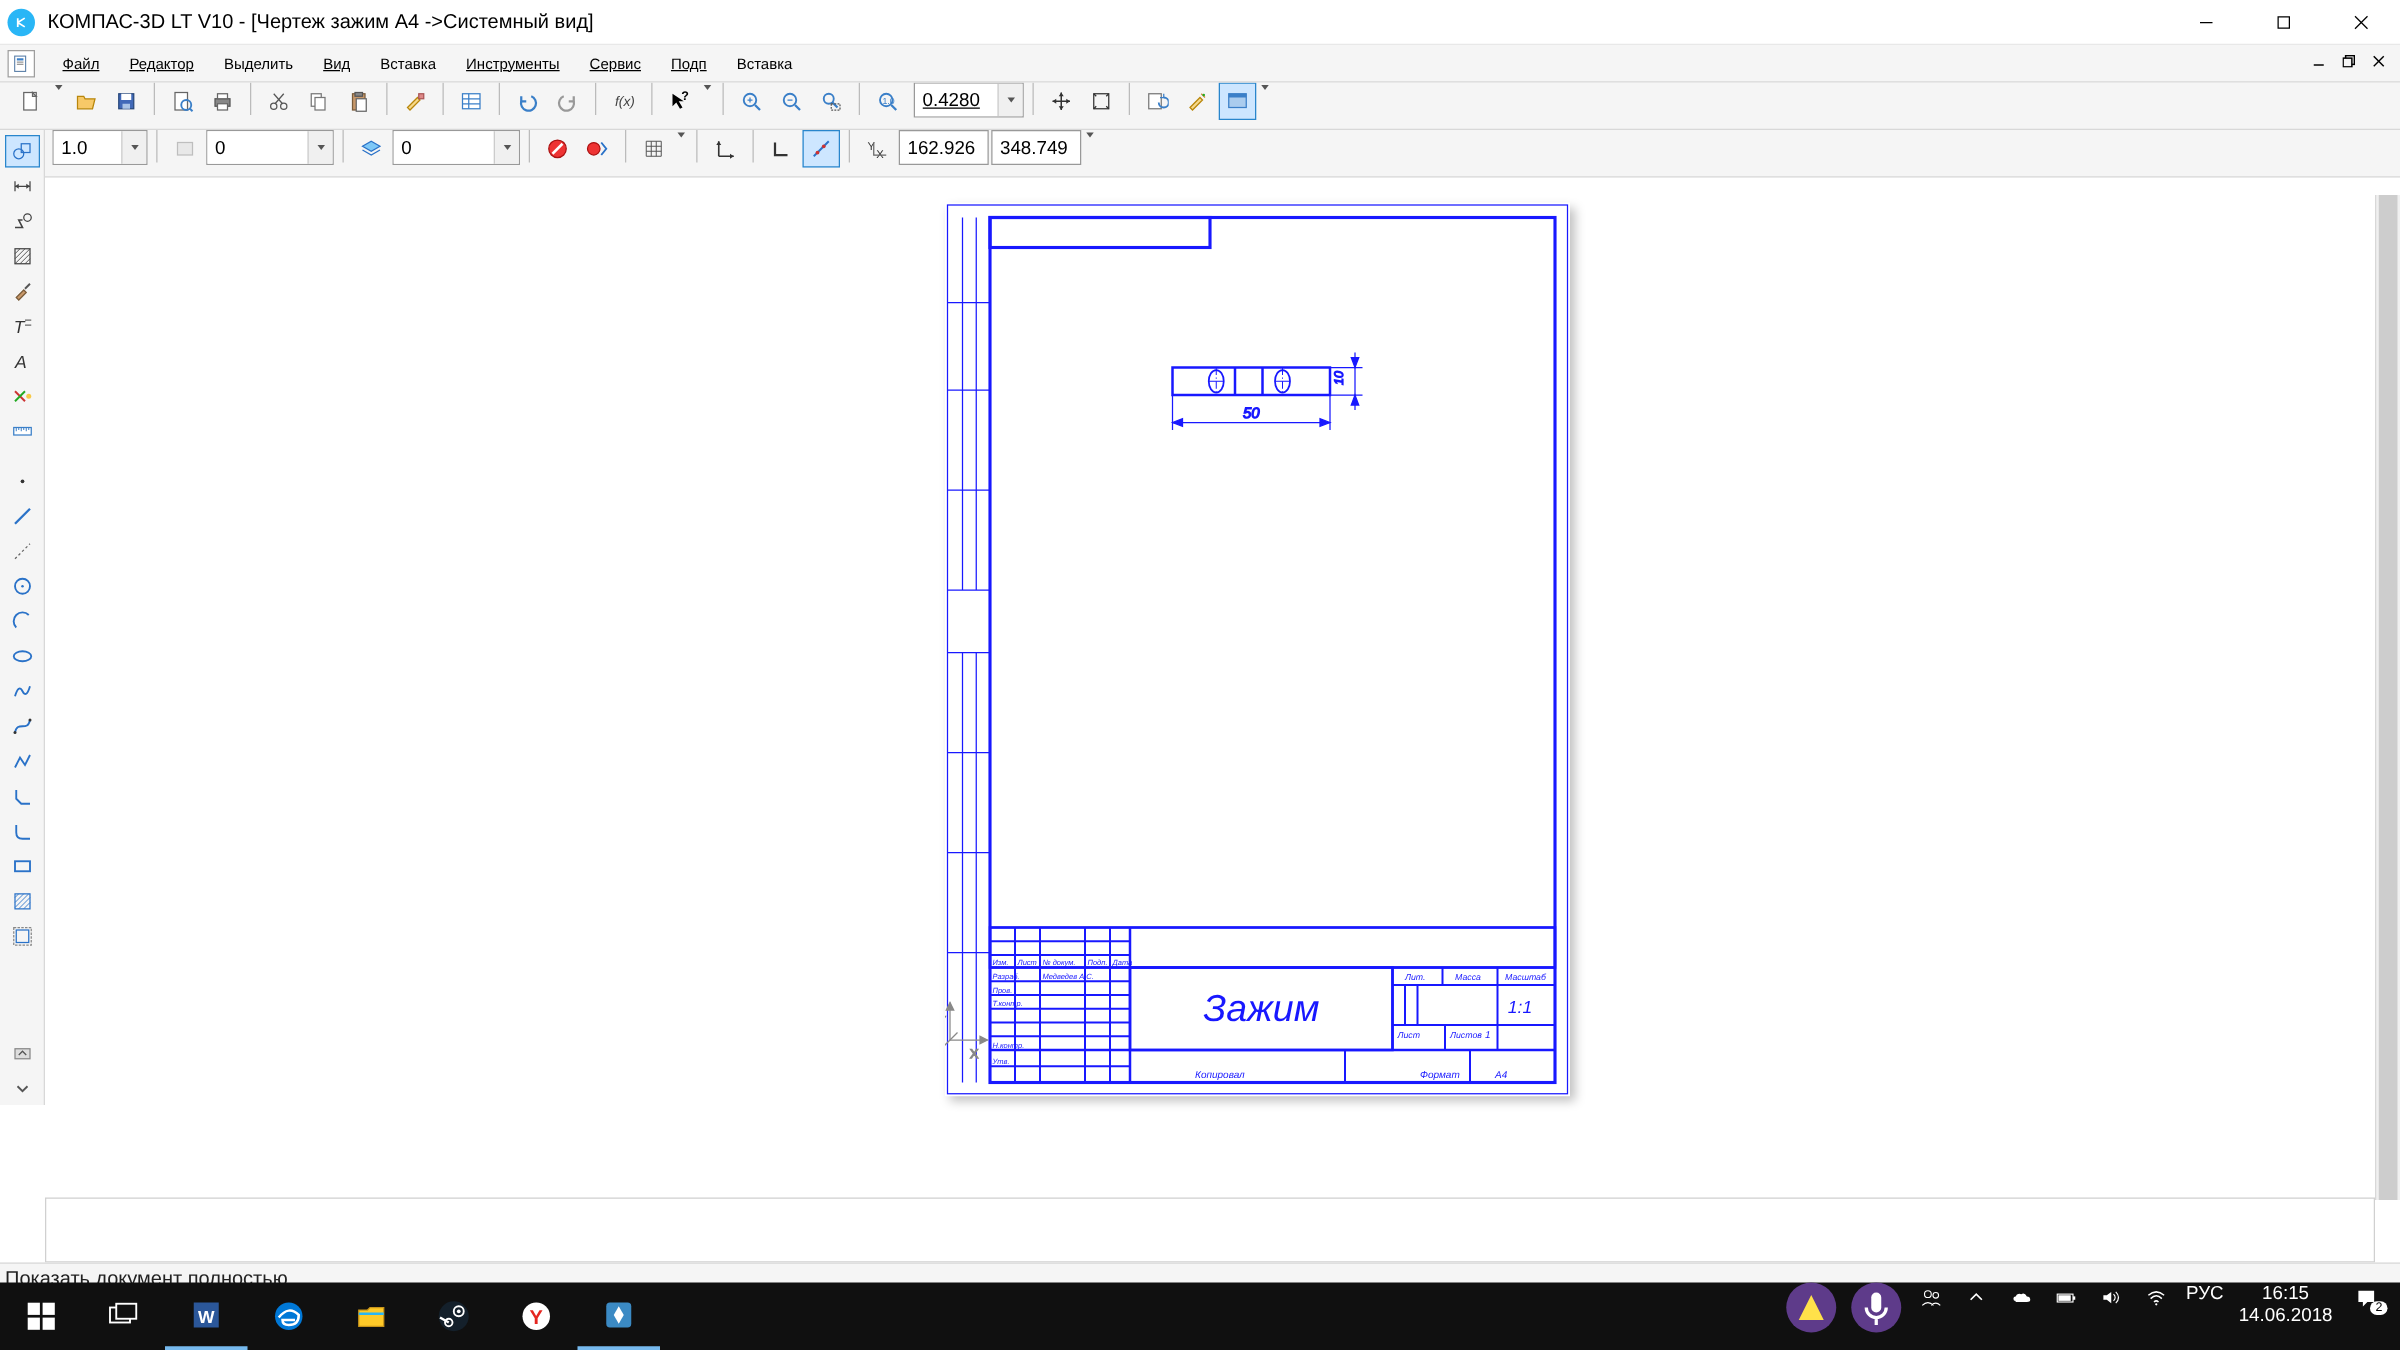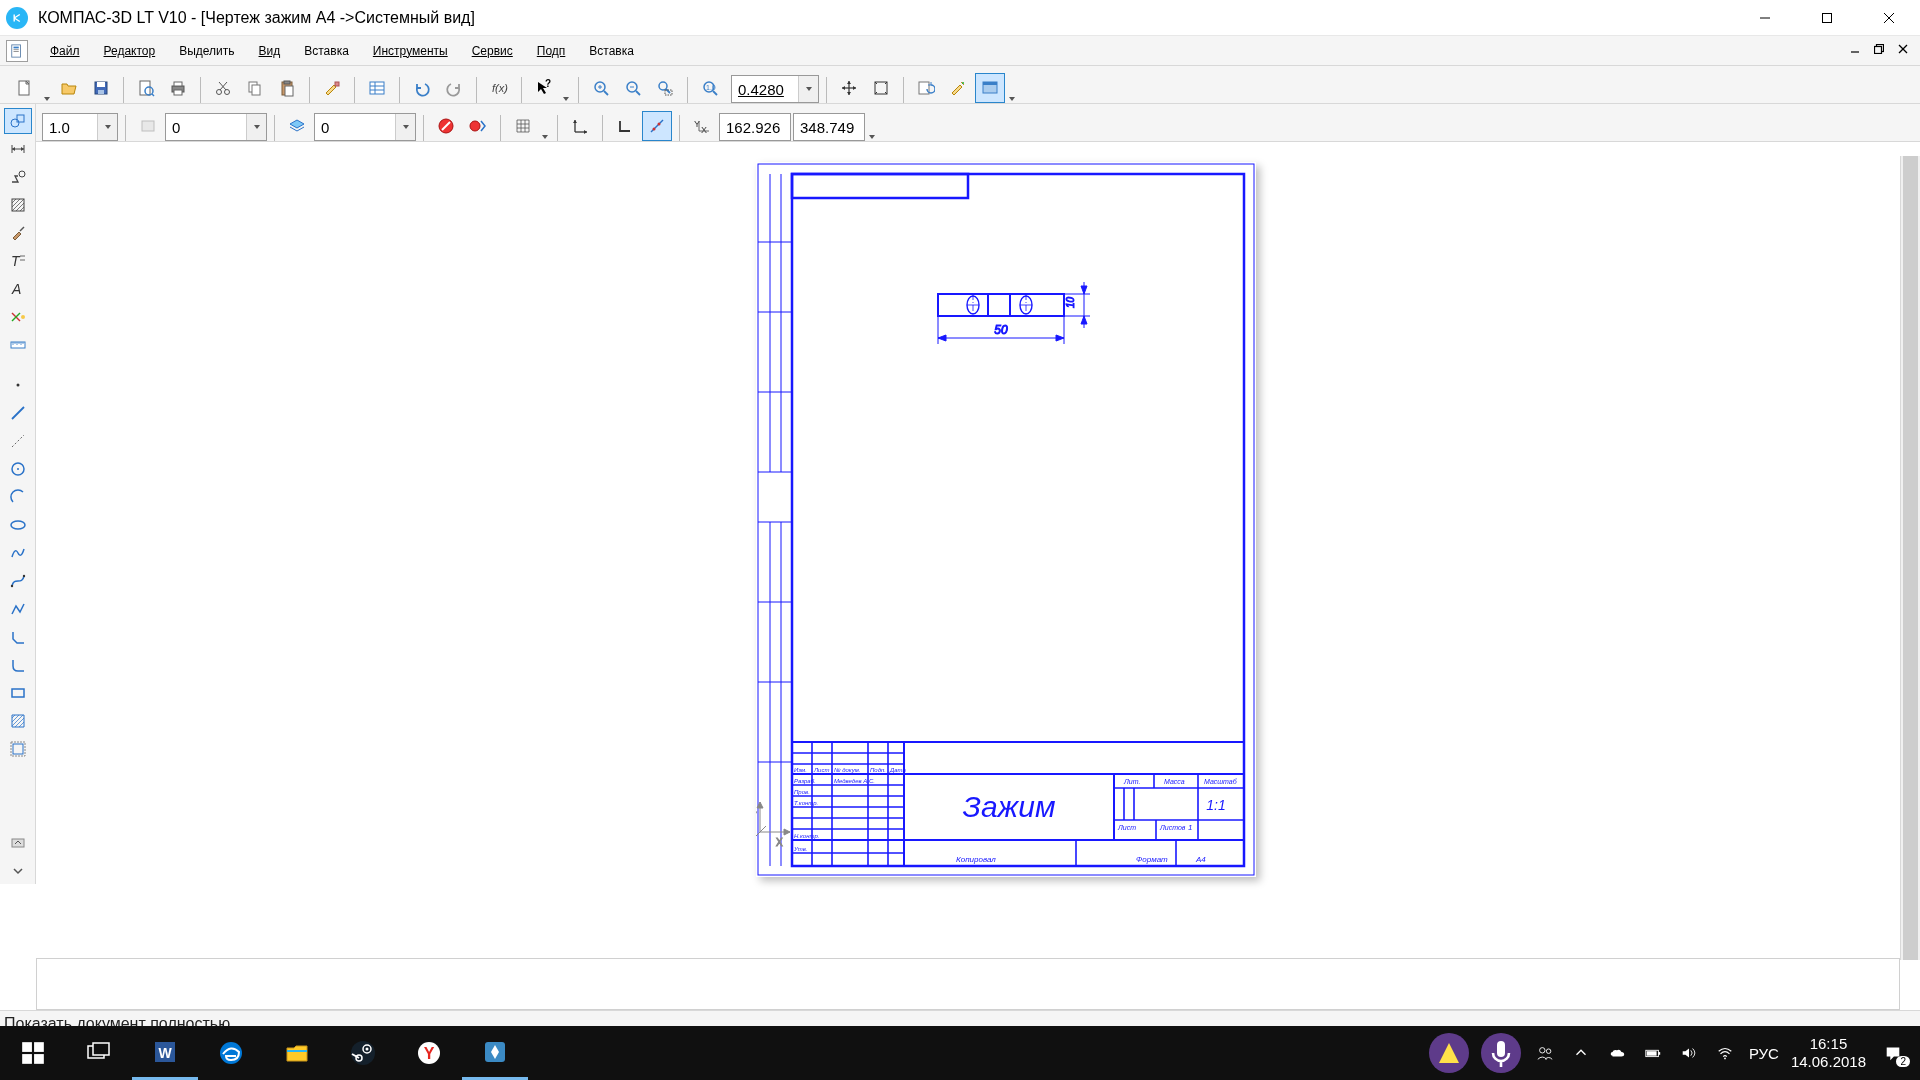--- a/index.html
+++ b/index.html
@@ -18,21 +18,21 @@
 .menubar { height:30px; background:#f5f5f5; display:flex; align-items:center; padding-left:6px; border-bottom:1px solid #d8d8d8; position:relative; }
 .menubar .doc-icon { width:22px; height:22px; border:1px solid #9e9e9e; background:#fff; margin-right:10px; display:flex; align-items:center; justify-content:center; }
 .menubar .doc-icon svg { width:14px; height:14px; }
 .menubar .menu-item { padding:4px 12px; font-size:12px; cursor:default; }
 .menubar .menu-item .ul { text-decoration:underline; }
 .mdi-controls { position:absolute; right:6px; top:4px; display:flex; gap:2px; }
 .mdi-btn { width:22px; height:18px; display:flex; align-items:center; justify-content:center; }
 .mdi-btn svg { width:10px; height:10px; stroke:#000; stroke-width:1.2; fill:none; }
 
 
-.toolbar-row { height:38px; background:#f5f5f5; border-bottom:1px solid #d8d8d8; display:flex; align-items:flex-end; padding-left:10px; gap:2px; }
+.toolbar-row { height:38px; background:#f5f5f5; border-bottom:1px solid #d8d8d8; display:flex; align-items:flex-start; padding-left:10px; gap:2px; }
 .tbtn { width:30px; height:30px; display:flex; align-items:center; justify-content:center; border:1px solid transparent; }
 .tbtn.active { background:#cde6ff; border-color:#2986cc; }
 .tbtn svg { width:18px; height:18px; }
 .tsep { width:1px; height:26px; background:#bbb; margin:0 5px; }
 .tdrop { width:10px; display:flex; align-items:center; justify-content:center; }
 .tdrop svg { width:8px; height:8px; }
 .combo { display:flex; align-items:center; height:28px; border:1px solid #999; background:#fff; }
 .combo input { border:none; outline:none; padding:0 6px; font-size:15px; height:26px; }
 .combo .arrow { width:20px; height:26px; background:#f0f0f0; border-left:1px solid #ccc; display:flex; align-items:center; justify-content:center; }
 .combo .arrow svg { width:8px; height:8px; }
@@ -54,21 +54,21 @@
 
 
 .prop-bar { position:absolute; left:36px; right:20px; bottom:70px; height:52px; background:#fff; border:1px solid #d0d0d0; }
 .status-bar { position:absolute; left:0; right:0; bottom:40px; height:30px; background:#f5f5f5; border-top:1px solid #d8d8d8; padding:4px 4px; font-size:16px; color:#222; }
 
 
 .taskbar { position:absolute; left:0; right:0; bottom:0; height:54px; background:#101010; display:flex; align-items:center; }
 .task-btn { width:66px; height:54px; display:flex; align-items:center; justify-content:center; }
 .task-btn svg { width:26px; height:26px; }
 .task-btn.active { border-bottom:3px solid #76b9ed; }
-.tray { position:absolute; right:0; top:0; height:54px; display:flex; align-items:center; gap:12px; padding-right:12px; color:#fff; font-size:14px; }
+.tray { position:absolute; right:0; top:0; height:54px; display:flex; gap:12px; padding-right:12px; color:#fff; font-size:14px; }
 .tray .clock { text-align:center; line-height:1.2; font-size:15px; }
 .tray-icon { display:flex; align-items:center; justify-content:center; width:24px; height:24px; }
 .tray-icon svg { width:18px; height:18px; }
 .circle-btn { width:40px; height:40px; border-radius:50%; display:flex; align-items:center; justify-content:center; }
 </style>
 </head>
 <body>
 
 <div class="titlebar">
   <div class="app-icon">

